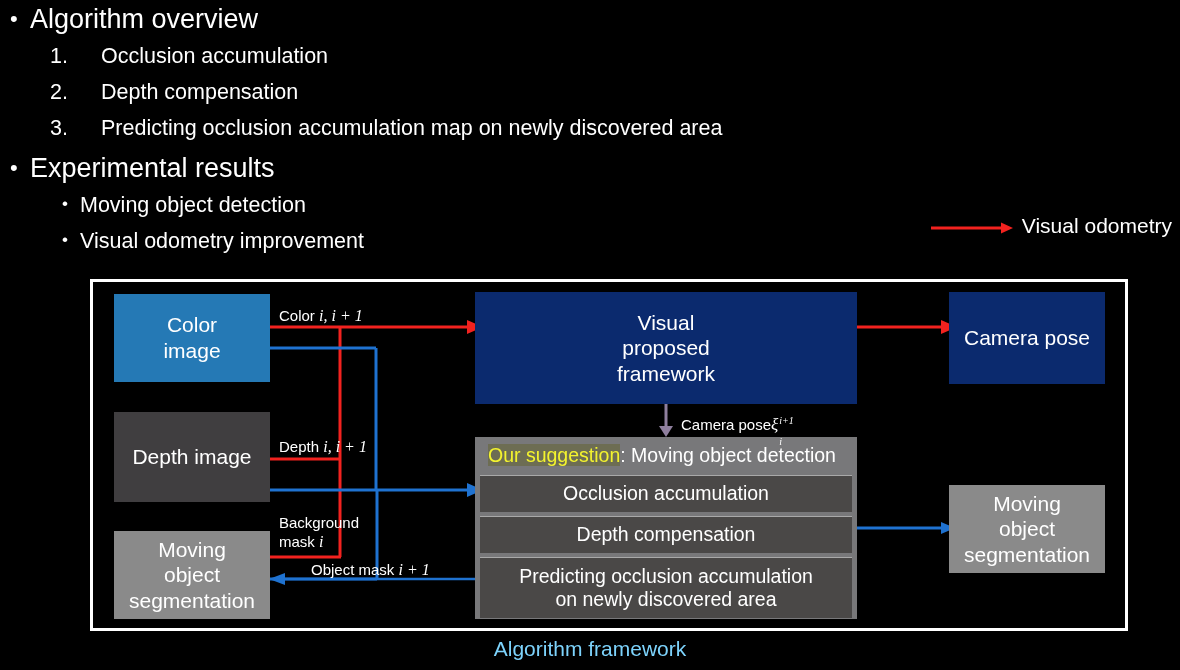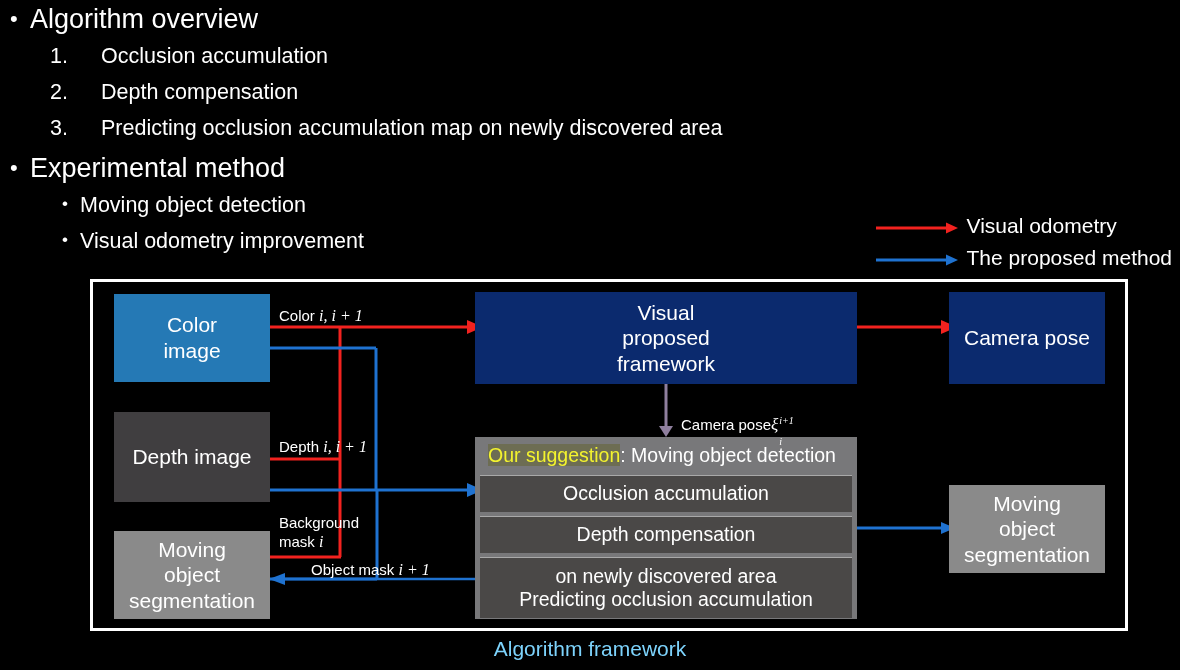--- a/index.html
+++ b/index.html
@@ -74,47 +74,40 @@
     <div class="l2">
       <span class="num">2.</span>
       <span class="txt">Depth compensation</span>
     </div>
     <div class="l2">
       <span class="num">3.</span>
       <span class="txt">Predicting occlusion accumulation map on newly discovered area</span>
     </div>
     <div class="l1" style="margin-top:9px;">
       <span class="dot">•</span>
-      <span>Experimental method</span>
+      <span>Experimental results</span>
     </div>
     <div class="l3">
       <span class="dot">•</span>
       <span>Moving object detection</span>
     </div>
     <div class="l3">
       <span class="dot">•</span>
       <span>Visual odometry improvement</span>
     </div>
   </div>
 
   <div class="legend">
     <div class="legrow">
       <svg class="legsvg" viewBox="0 0 85 20">
         <line x1="2" y1="10" x2="72" y2="10" stroke="#f2221f" stroke-width="3"></line>
         <polygon points="72,4.5 84,10 72,15.5" fill="#f2221f"></polygon>
       </svg>
       <span class="leglabel">Visual odometry</span>
     </div>
-    <div class="legrow">
-      <svg class="legsvg" viewBox="0 0 85 20">
-        <line x1="2" y1="10" x2="72" y2="10" stroke="#1f72d0" stroke-width="3"></line>
-        <polygon points="72,4.5 84,10 72,15.5" fill="#1f72d0"></polygon>
-      </svg>
-      <span class="leglabel">The proposed method</span>
-    </div>
   </div>
 
   <div class="frame">
 
     <svg class="wires" viewBox="0 0 1038 352">
 
       <line x1="176" y1="45" x2="374" y2="45" stroke="#f2221f" stroke-width="3"></line>
       <polygon points="374,38 390,45 374,52" fill="#f2221f"></polygon>
 
       <line x1="247" y1="45" x2="247" y2="275" stroke="#f2221f" stroke-width="3"></line>
@@ -176,21 +169,21 @@
     </div>
 
     <div class="bx bx-gray" style="left:21px;top:249px;width:156px;height:88px;font-size:21px;">
       <div>
         <div>Moving</div>
         <div>object</div>
         <div>segmentation</div>
       </div>
     </div>
 
-    <div class="bx bx-navy" style="left:382px;top:10px;width:382px;height:92px;font-size:21px;">
+    <div class="bx bx-navy" style="left:382px;top:10px;width:382px;height:112px;font-size:21px;">
       <div>
         <div>Visual</div>
         <div>proposed</div>
         <div>framework</div>
       </div>
     </div>
 
     <div class="bx bx-navy" style="left:856px;top:10px;width:156px;height:92px;font-size:21px;">
       <span>Camera pose</span>
     </div>
@@ -208,22 +201,22 @@
         <span class="hl">Our suggestion</span><span>: Moving object detection</span>
       </div>
       <div class="sub" style="height:36px;">
         <span>Occlusion accumulation</span>
       </div>
       <div class="sub" style="height:36px;">
         <span>Depth compensation</span>
       </div>
       <div class="sub" style="height:60px;">
         <div>
+          <div>Predicting occlusion accumulation</div>
           <div>on newly discovered area</div>
-          <div>Predicting occlusion accumulation</div>
         </div>
       </div>
     </div>
 
     <div class="elabel" style="left:186px;top:24px;">
       <span>Color</span>
       <span class="it">i, i + 1</span>
     </div>
 
     <div class="elabel" style="left:186px;top:155px;">

